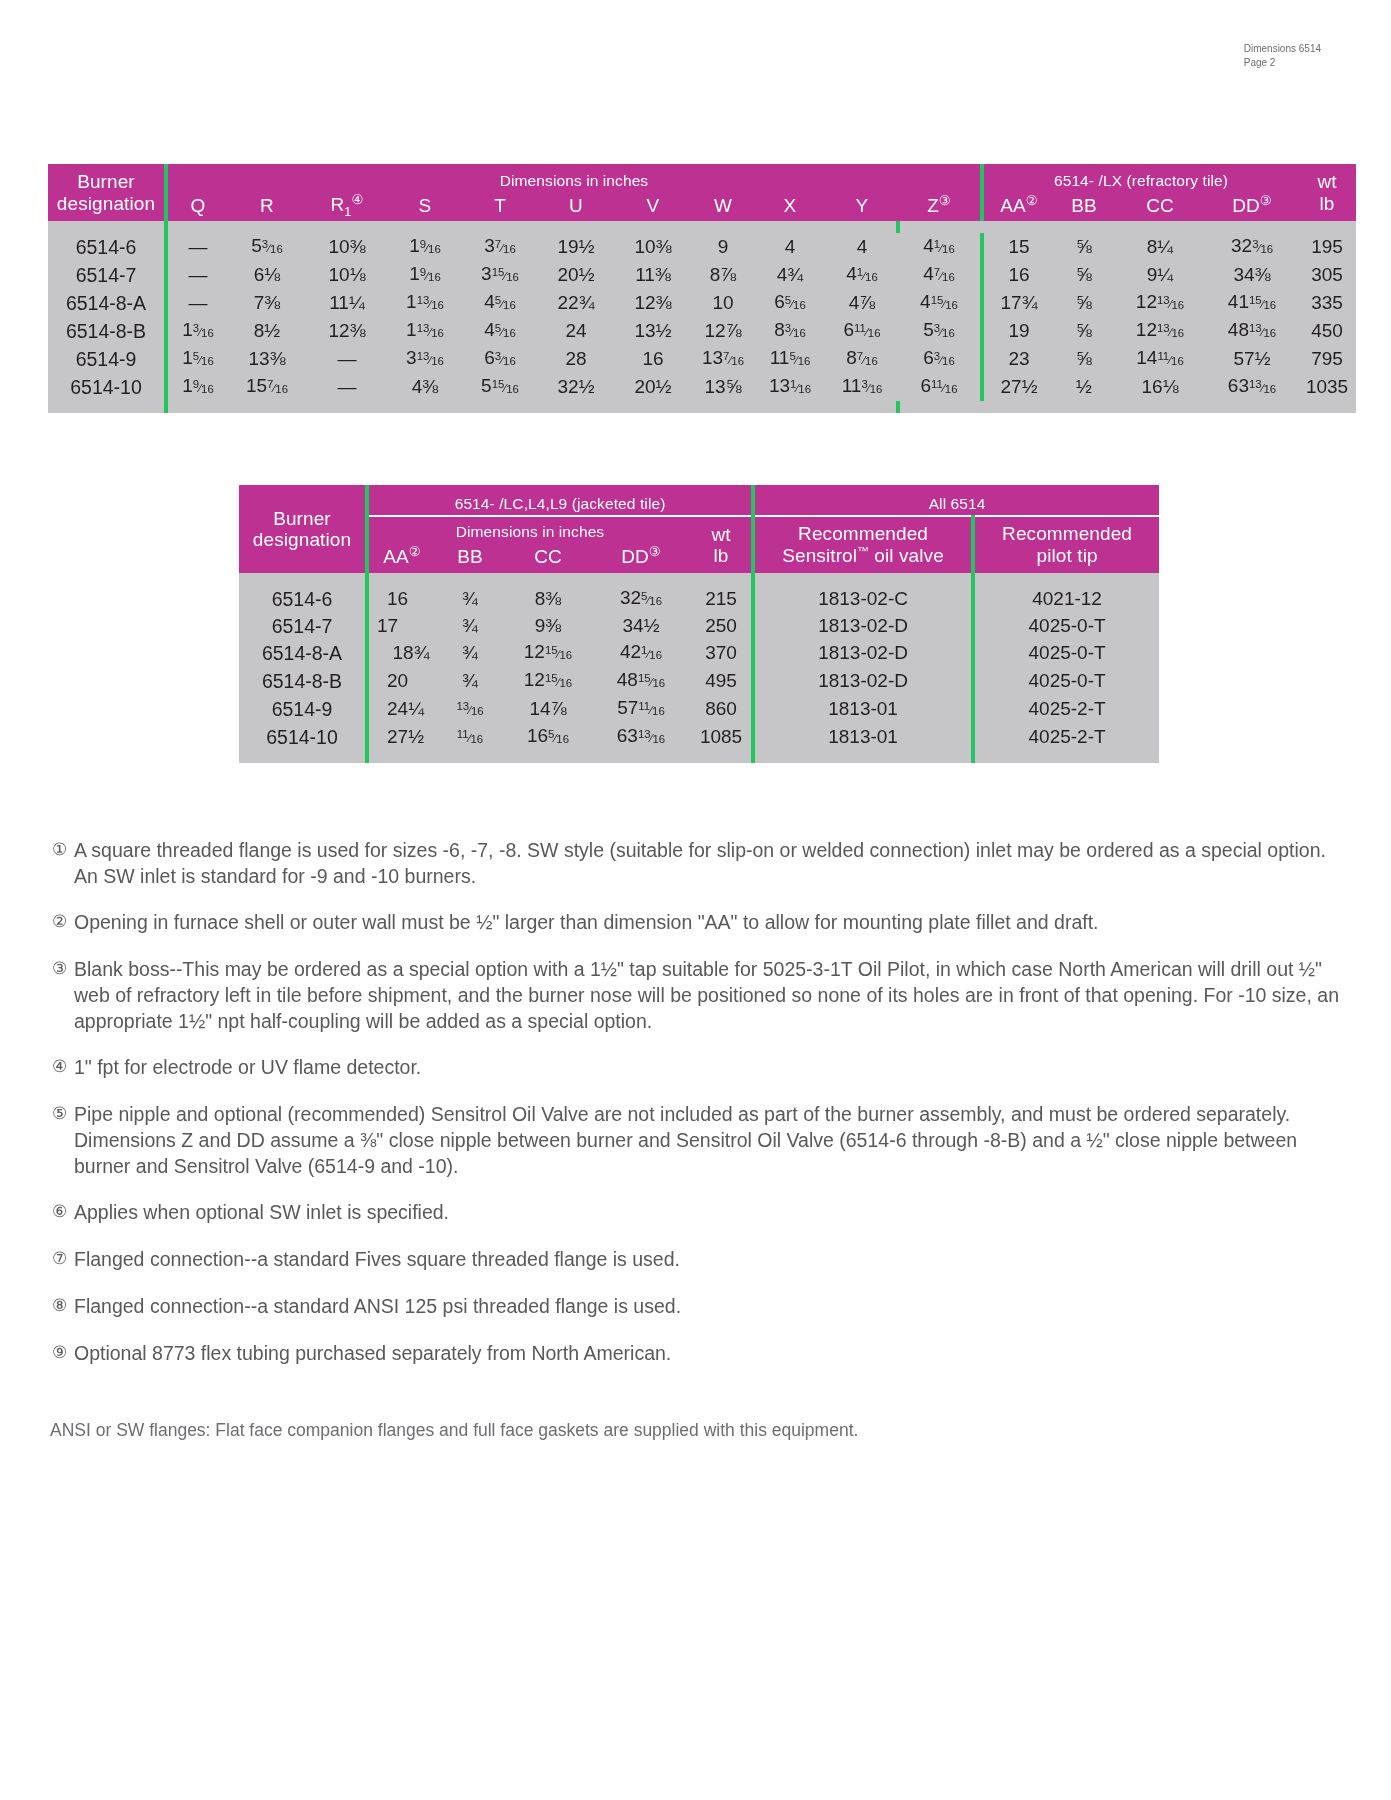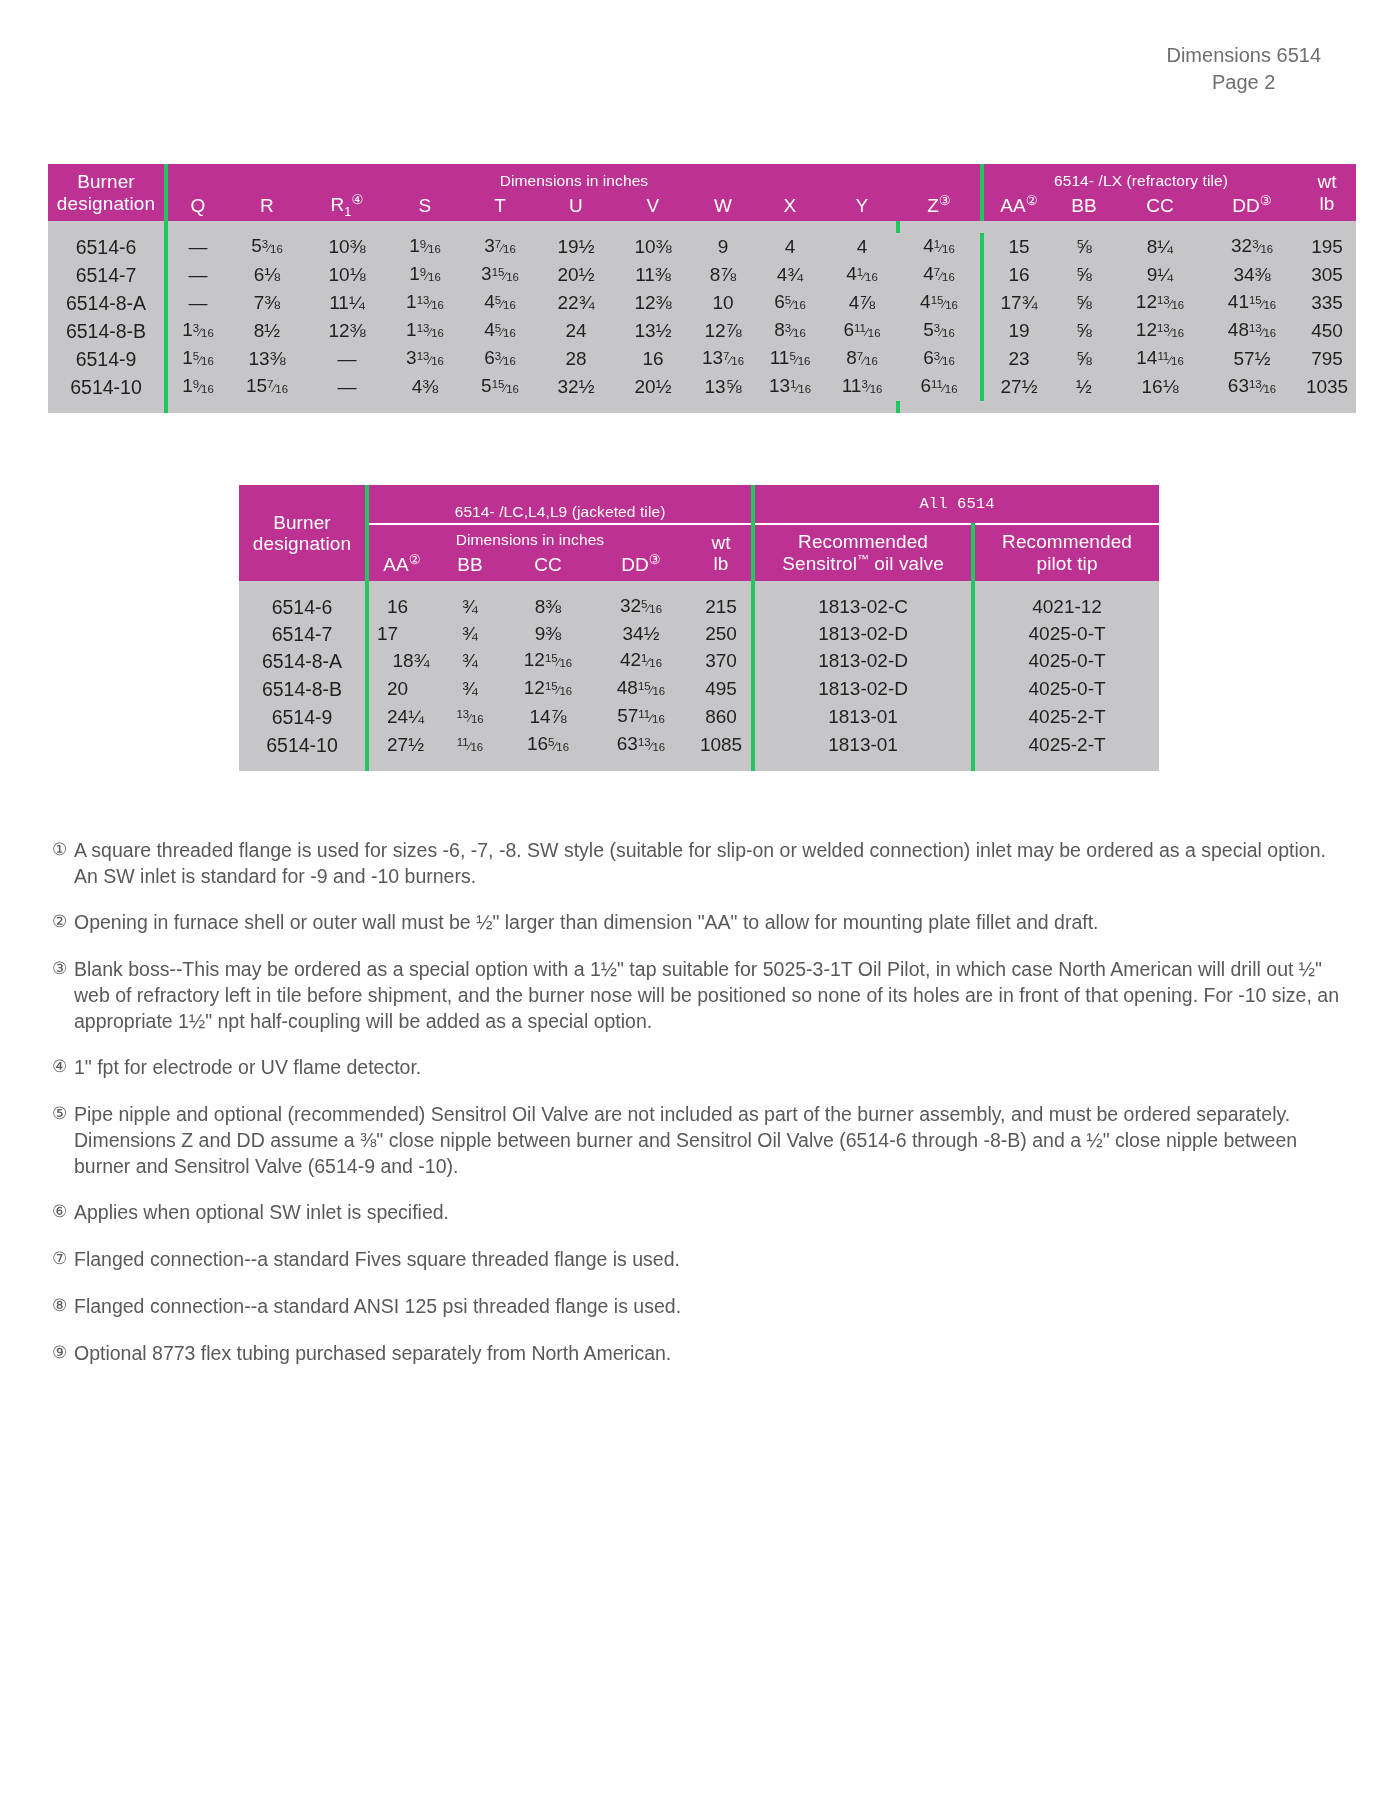--- a/index.html
+++ b/index.html
@@ -14,23 +14,23 @@
     color: #231f20;
     position: relative;
     overflow: hidden;
   }
 
   
   .page-header {
     position: absolute;
     top: 42px;
     right: 70px;
-    text-align: center;
+    text-align: left;
     line-height: 1.35;
-    font-size: 20px;
+    font-size: 10px;
     color: #6d6e71;
   }
 
   
   .tbl {
     border-collapse: collapse;
     border-spacing: 0;
     table-layout: fixed;
   }
   .tbl td, .tbl th {
@@ -368,21 +368,21 @@
     <col style="width:62px">
     <col style="width:220px">
     <col style="width:186px">
   </colgroup>
   <thead>
     <tr>
       <td class="hdr" rowspan="3" style="height:84px;">
         <div style="line-height:1.12;padding:0 4px;">Burner designation</div>
       </td>
       <td class="hdr tiny vsep" colspan="5" style="height:28px;vertical-align:bottom;padding-bottom:2px;">6514- /LC,L4,L9 (jacketed tile)</td>
-      <td class="hdr tiny vsep" colspan="2" style="height:28px;vertical-align:bottom;padding-bottom:10px;font-family:Liberation Mono, monospace;">All 6514</td>
+      <td class="hdr tiny vsep" colspan="2" style="height:28px;vertical-align:bottom;padding-bottom:2px;">All 6514</td>
     </tr>
     <tr>
       <td class="hdr tiny vsep" colspan="4" style="height:24px;vertical-align:bottom;border-top:2px solid #ffffff;">Dimensions in inches</td>
       <td class="hdr" rowspan="2" style="height:56px;border-top:2px solid #ffffff;">
         <div style="line-height:1.12;">wt</div>
         <div style="line-height:1.12;">lb</div>
       </td>
       <td class="hdr vsep" rowspan="2" style="height:56px;border-top:2px solid #ffffff;">
         <div style="line-height:1.16;">Recommended<br>Sensitrol<span class="tm">™</span> oil valve</div>
       </td>
@@ -521,13 +521,14 @@
     <div class="marker">⑧</div>
     <div class="txt">Flanged connection--a standard ANSI 125 psi threaded flange is used.</div>
   </div>
   <div class="note">
     <div class="marker">⑨</div>
     <div class="txt">Optional 8773 flex tubing purchased separately from North American.</div>
   </div>
 </div>
 
 <div class="closing">
+  <div>ANSI or SW flanges: Flat face companion flanges and full face gaskets are supplied with this equipment.</div>
 </div>
 
 </body></html>

